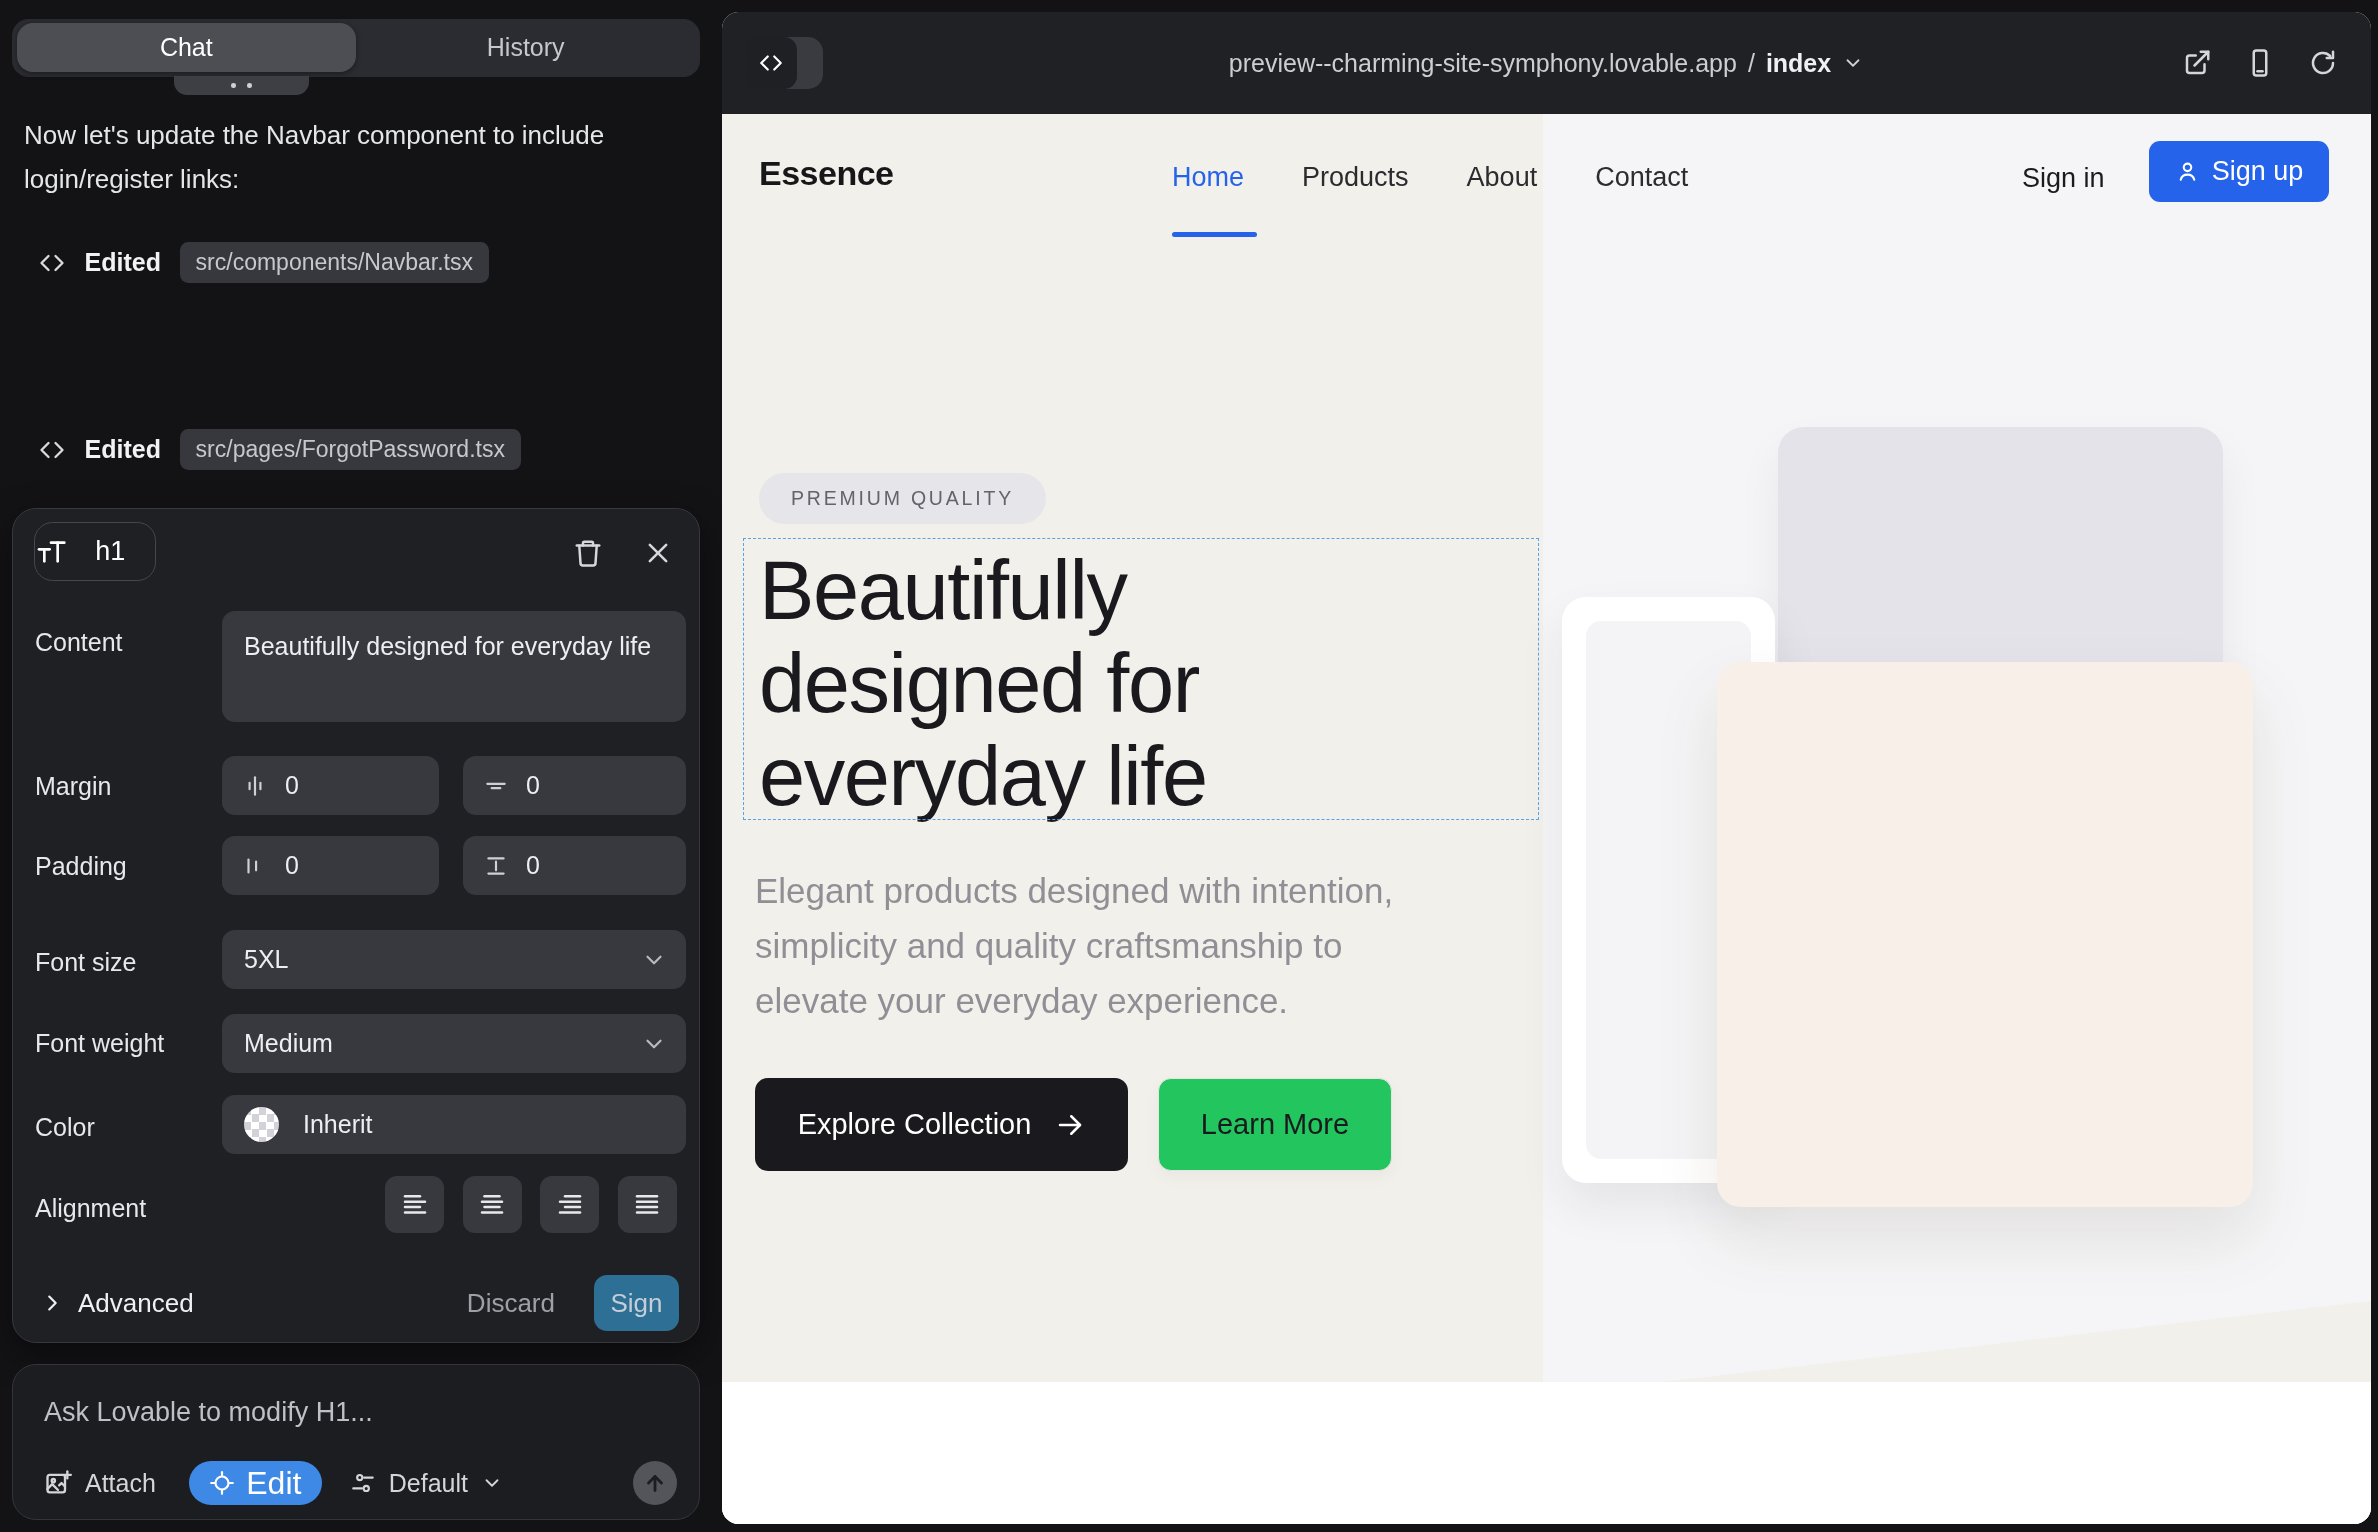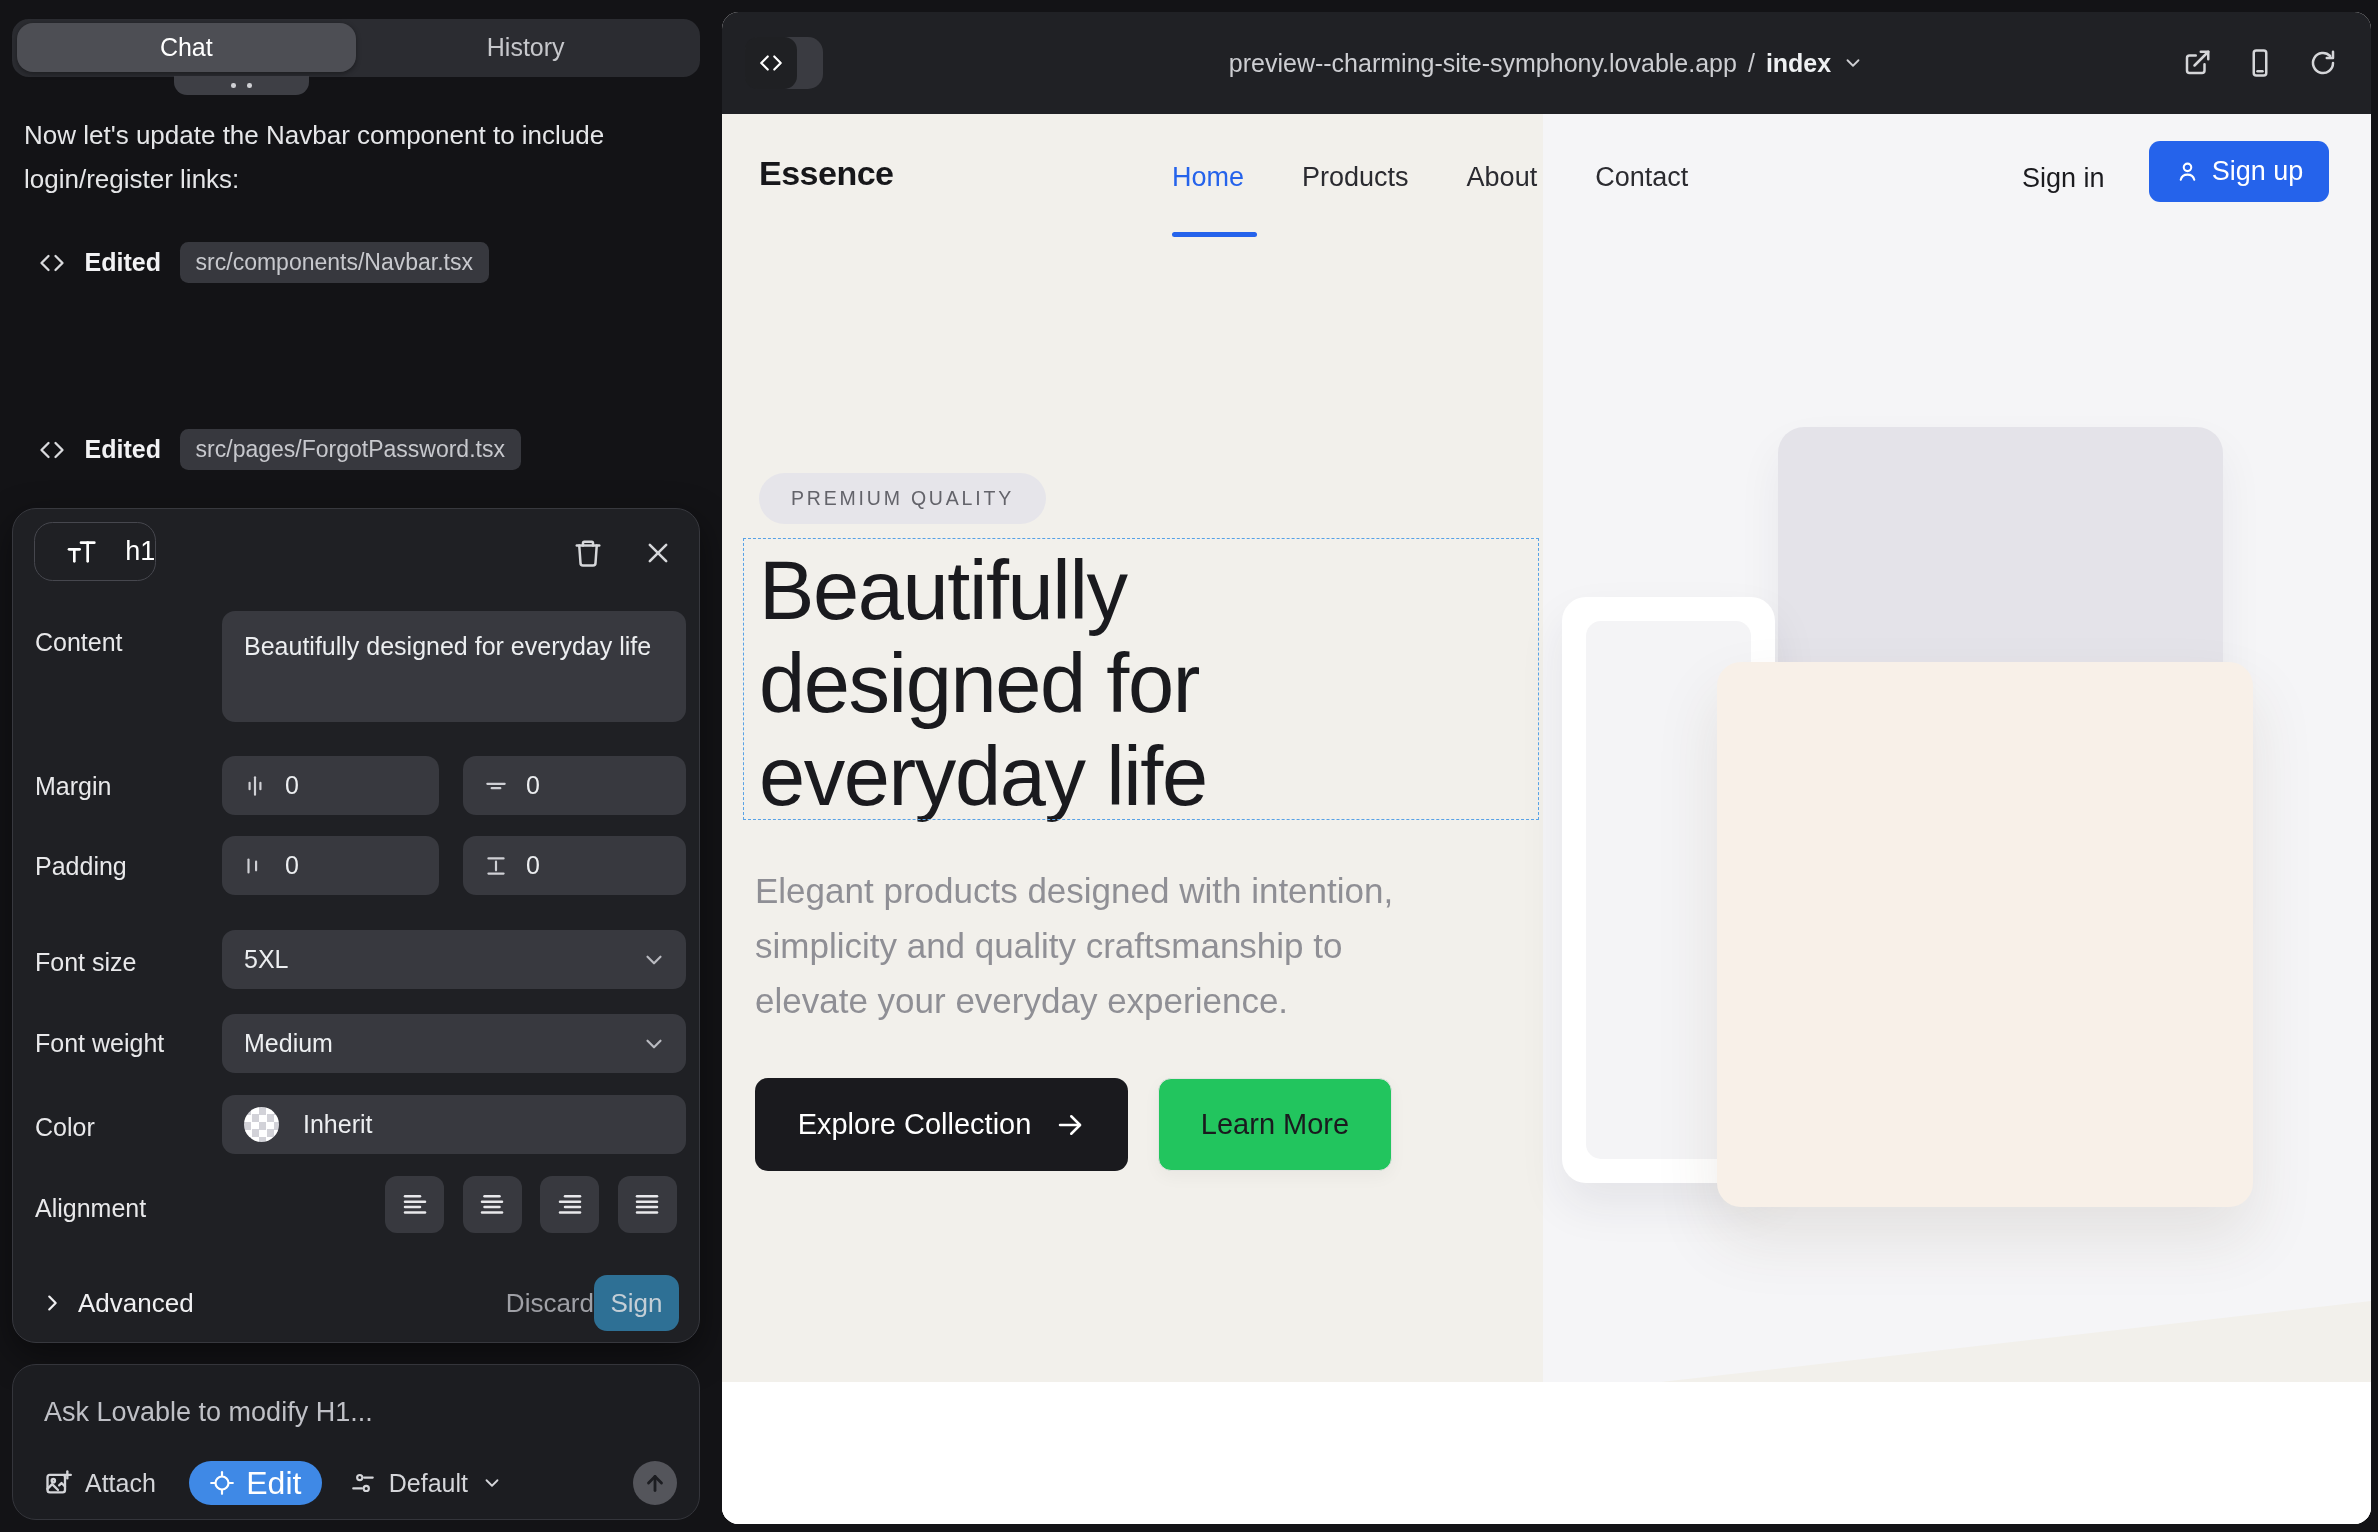--- a/index.html
+++ b/index.html
@@ -27,21 +27,21 @@
   .edited-row.row-1 { top:240px; }
   .edited-row.row-2 { top:427px; }
   .edited-row .code-ic { color:#d9dadd; }
   .edited-label { font-size:25px; font-weight:bold; color:#f2f2f4; }
   .file-chip { background:#37383e; color:#c7c8cd; font-size:23px; padding:7.4px 16px; border-radius:8.3px; }
 
   
   .panel { position:absolute; left:12px; top:508px; width:688px; height:835px; background:#1f2024;
            border:0.9px solid #37383e; border-radius:24px; box-shadow:0 13px 37px rgba(0,0,0,.45); }
   .tag-pill { position:absolute; left:21.3px; top:13px; width:122px; height:59px; border:1.4px solid #46474e;
-              border-radius:18.6px; display:flex; align-items:center; justify-content:flex-end; gap:28px; color:#ffffff; }
+              border-radius:18.6px; display:flex; align-items:center; justify-content:flex-start; gap:28px; color:#ffffff; }
   .tag-pill .tag-label { font-size:27px; color:#fff; }
   .icon-btn { position:absolute; top:26px; width:35px; height:35px; display:flex; align-items:center;
               justify-content:center; color:#d6d7da; }
   .icon-btn.trash { left:557px; }
   .icon-btn.close { left:627px; }
 
   .f-label { position:absolute; left:22px; font-size:25px; font-weight:500; color:#e8e8ea; }
   .field { position:absolute; background:#38393f; border-radius:13px; color:#eceef0; font-size:25px;
            display:flex; align-items:center; }
   .field .ic { color:#cfd0d5; margin-right:16.7px; }
@@ -53,21 +53,21 @@
   .row-padding { top:327px; }
   .select { left:209px; width:464px; height:59px; padding:0 22px; position:absolute; }
   .select .chev { position:absolute; right:18.6px; color:#b9bac0; }
   .swatch { width:35px; height:35px; border-radius:50%; margin-right:24px;
             background:repeating-conic-gradient(#ffffff 0% 25%, #d2d2d8 0% 50%); background-size:15px 15px; }
   .align-group { position:absolute; top:667px; left:372px; display:flex; gap:18.6px; }
   .align-btn { width:59px; height:57px; background:#38393f; border-radius:12px; display:flex;
                align-items:center; justify-content:center; color:#e9e9ec; }
   .adv-row { position:absolute; left:28px; top:766px; width:638px; height:56px; display:flex; align-items:center; }
   .adv-toggle { display:flex; align-items:center; gap:15px; color:#f0f0f2; font-size:26px; font-weight:500; }
-  .discard-btn { margin-left:auto; color:#9fa0a6; font-size:26px; }
+  .discard-btn { margin-left:auto; color:#9fa0a6; font-size:26px; margin-right:39px; }
   .save-btn { width:85px; height:56px; background:#2e7095; border-radius:13px; color:#c3ced6;
               font-size:26px; display:flex; align-items:center; justify-content:center; }
 
   
   .composer { position:absolute; left:12px; top:1364px; width:688px; height:156px; background:#1c1d21;
               border:0.9px solid #34353b; border-radius:24px; }
   .composer .ph { position:absolute; left:31px; top:32px; font-size:27px; color:#bfc0c6; }
   .composer-row { position:absolute; left:31px; right:22px; top:96px; height:44px; display:flex; align-items:center; }
   .c-item { display:flex; align-items:center; gap:13px; color:#d4d5d9; font-size:25px; }
   .edit-pill { margin-left:33px; height:44px; padding:0 20.4px; background:#3f89e6; border-radius:22px;

